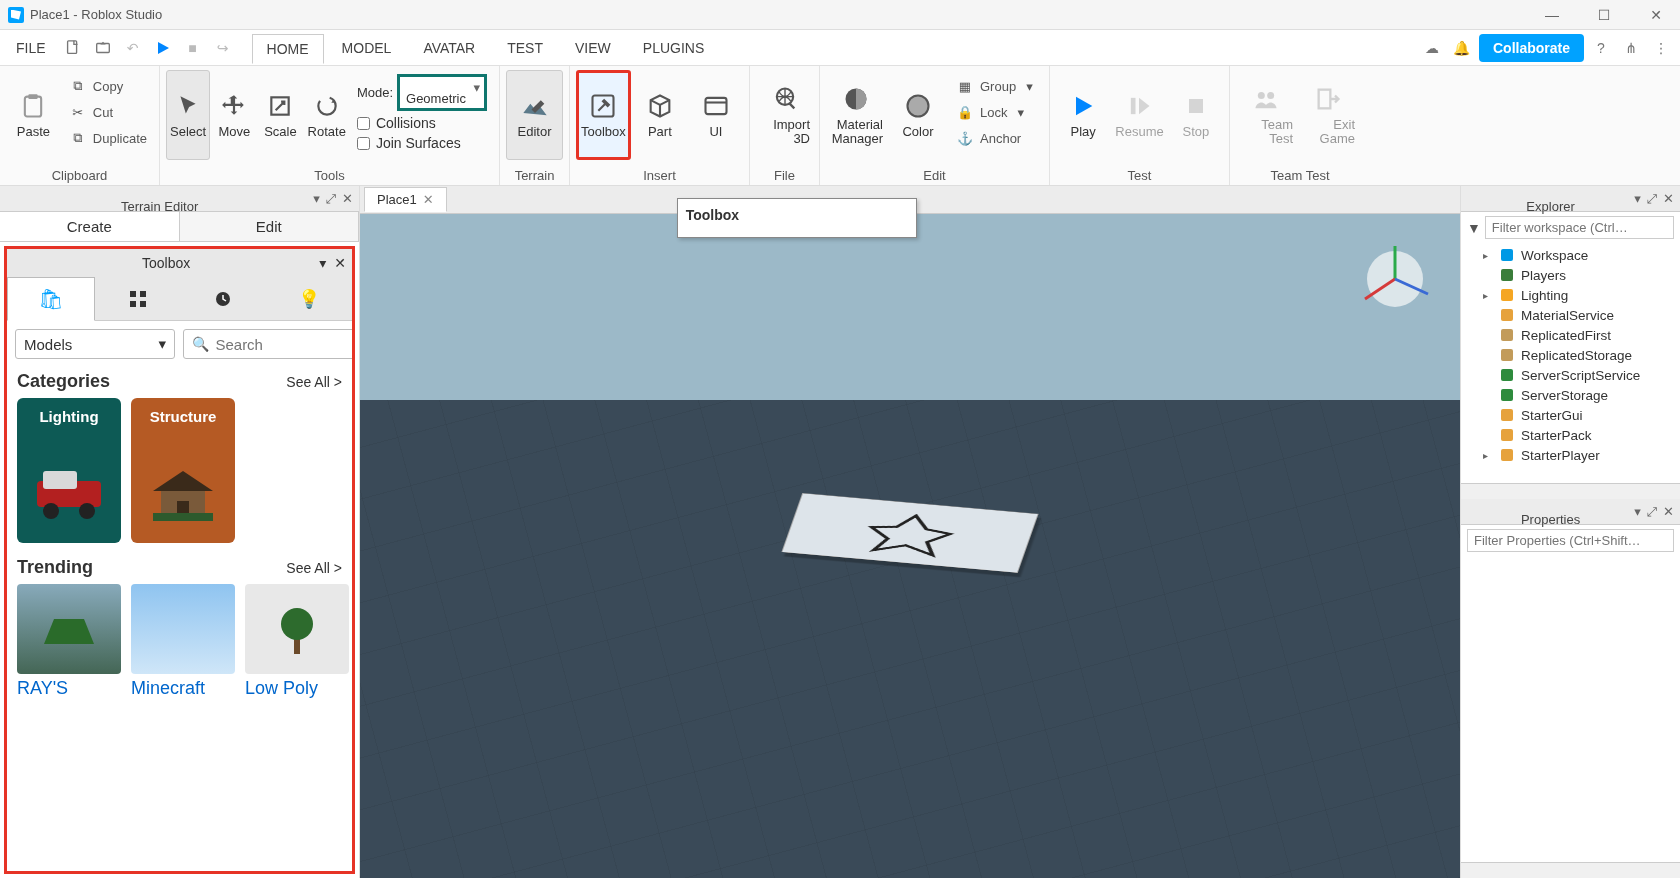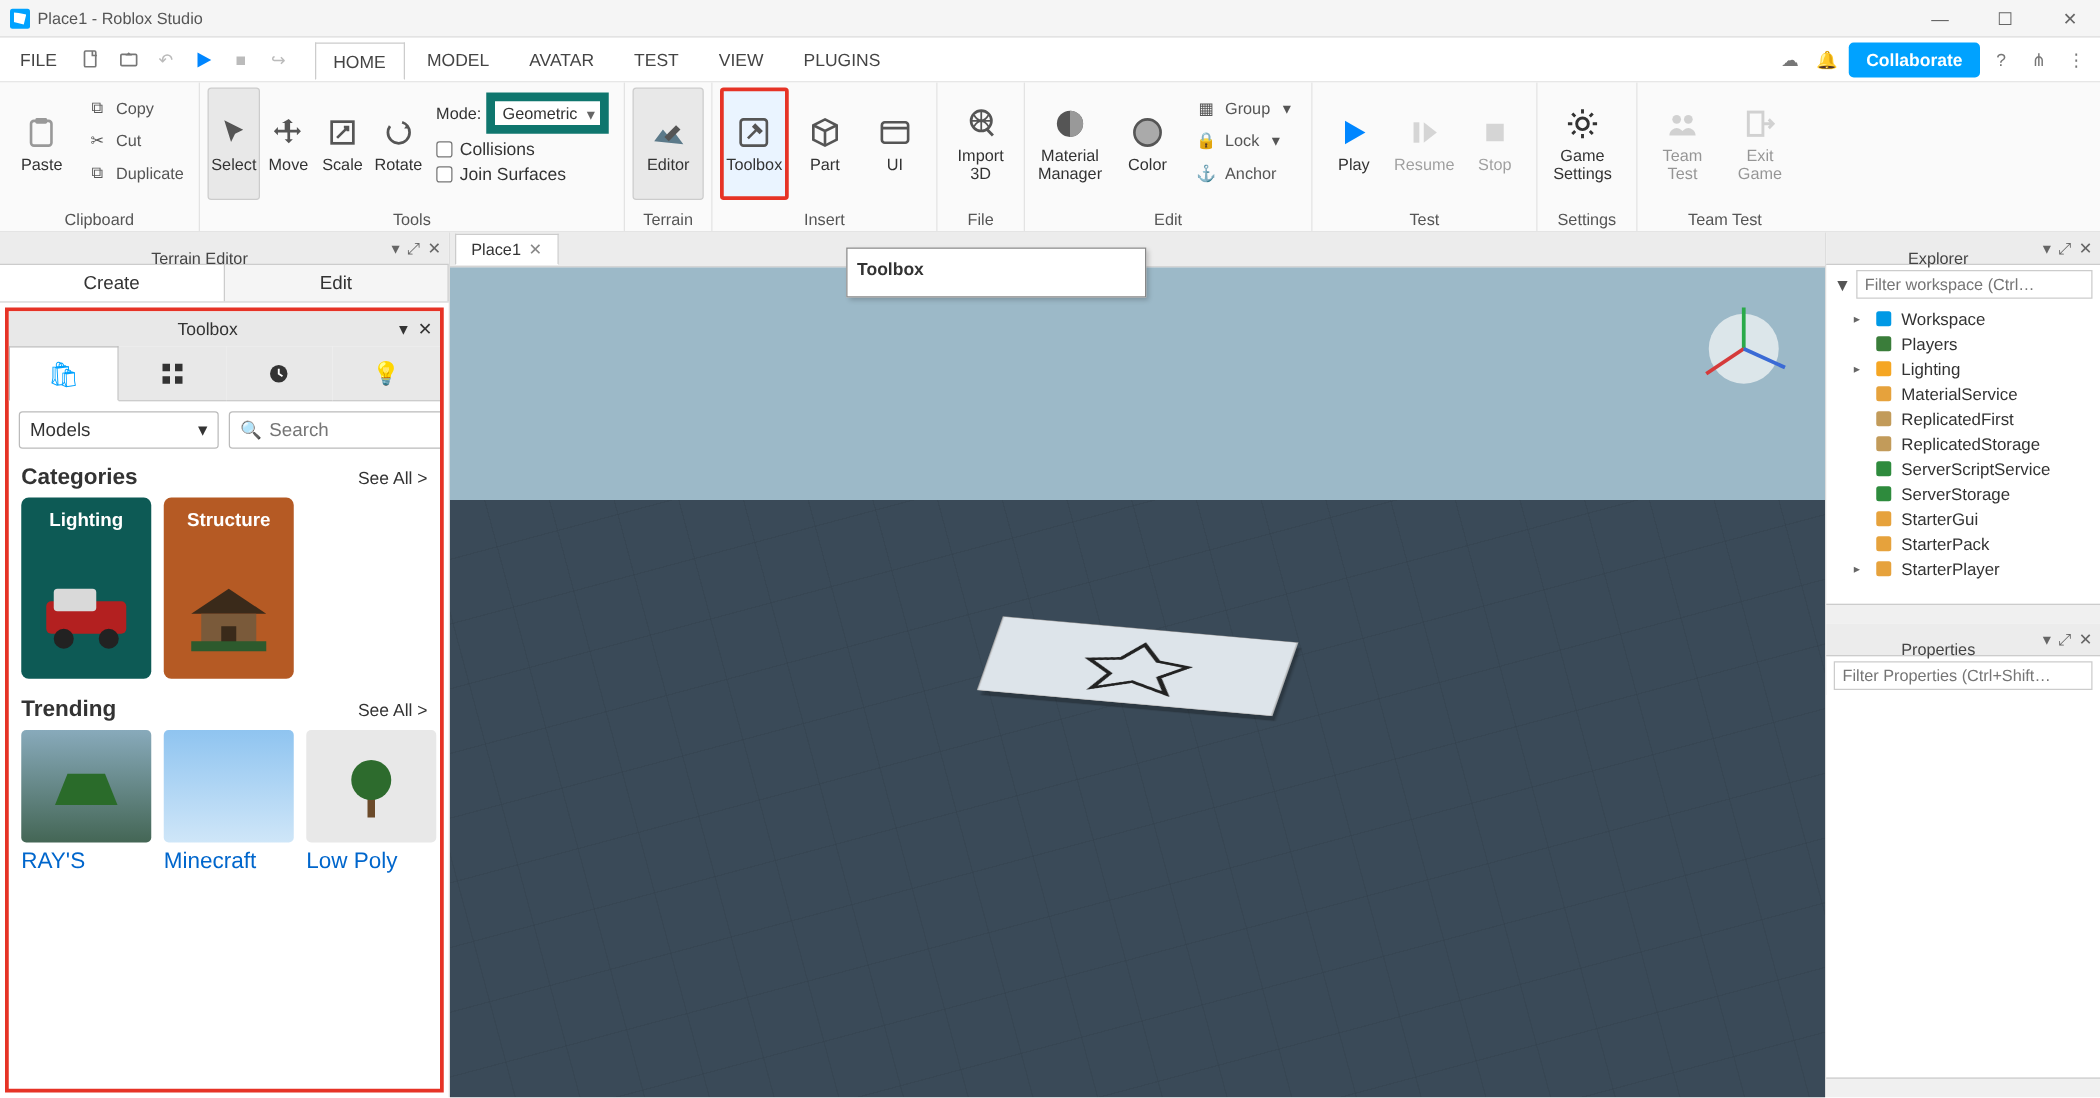--- a/index.html
+++ b/index.html
@@ -24,21 +24,21 @@
 
 
 .ribbon { height: 120px; display: flex; border-bottom: 1px solid #ddd; background: #fafafa; }
 .rgroup { display:flex; flex-direction:column; border-right: 1px solid #e3e3e3; padding: 4px 6px 2px; }
 .rgroup .rrow { flex:1; display:flex; align-items:flex-start; gap: 2px; }
 .rgroup .glabel { text-align:center; font-size:13px; color:#555; padding-top:2px; }
 .rbig { display:flex; flex-direction:column; align-items:center; justify-content:center; width:60px; height:90px; gap:4px; padding:2px; border:1px solid transparent; border-radius:3px;}
 .rbig.active { background:#e8e8e8; border-color:#ccc;}
 .rbig.highlight { border:3px solid #e63326; background:#eaf4ff;}
 .rbig .ricon { width:30px; height:30px; display:flex; align-items:center; justify-content:center; color:#555;}
-.rbig .rlabel { font-size:13px; color:#333; text-align:center; line-height:1.1;}
+.rbig .rlabel { font-size:13px; color:#333; text-align:right; line-height:1.1;}
 .rsmall { display:flex; align-items:center; gap:6px; padding:3px 6px; font-size:13px; color:#555; }
 .rsmall .ricon { width:18px; height:18px; display:flex; align-items:center; justify-content:center;}
 .modecol { display:flex; flex-direction:column; gap:4px; padding:4px 6px; font-size:13px;}
 .modecol label { display:flex; align-items:center; gap:6px; font-size:14px;}
 
 
 .main { display:flex; height: calc(878px - 30px - 36px - 120px); }
 .leftcol { width: 360px; display:flex; flex-direction:column; border-right:1px solid #ddd;}
 .viewport-col { flex:1; display:flex; flex-direction:column; position:relative;}
 .rightcol { width: 220px; display:flex; flex-direction:column; border-left:1px solid #ddd;}
@@ -224,21 +224,21 @@
             <svg width="26" height="26" viewBox="0 0 24 24">
               <circle cx="12" cy="12" r="8" fill="none" stroke="#555" stroke-width="2" stroke-dasharray="30 10"></circle>
               <path d="M18 6l2 3-4 0z" fill="#555"></path>
             </svg>
           </span>
         <span class="rlabel">Rotate</span>
       </div>
       <div class="modecol">
         <div style="display:flex;align-items:center;gap:4px;">
           <span>Mode:</span>
-          <span style="border:7px solid #0f766e;padding:2px 18px 2px 6px;background:#fff;position:relative;"><span>Geometric</span><span style="position:absolute;right:4px;top:3px;color:#666;">▾</span></span>
+          <span style="border:3px solid #0f766e;padding:14px 18px 2px 6px;background:#fff;position:relative;"><span>Geometric</span><span style="position:absolute;right:4px;top:3px;color:#666;">▾</span></span>
         </div>
         <label>
             <input type="checkbox" style="">
             <span>Collisions</span>
           </label>
         <label>
             <input type="checkbox" style="">
             <span>Join Surfaces</span>
           </label>
       </div>
@@ -373,34 +373,20 @@
             <svg width="24" height="24" viewBox="0 0 24 24">
               <rect x="5" y="5" width="14" height="14" fill="#aaa"></rect>
             </svg>
           </span>
         <span class="rlabel">Stop</span>
       </div>
     </div>
     <div class="glabel">Test</div>
   </div>
 
-  <div class="rgroup" style="width:80px;">
-    <div class="rrow">
-      <div class="rbig">
-        <span class="ricon">
-            <svg width="28" height="28" viewBox="0 0 24 24">
-              <circle cx="12" cy="12" r="4" fill="none" stroke="#333" stroke-width="2"></circle>
-              <path d="M12 2v3M12 19v3M2 12h3M19 12h3M5 5l2 2M17 17l2 2M19 5l-2 2M7 17l-2 2" stroke="#333" stroke-width="2"></path>
-            </svg>
-          </span>
-        <span class="rlabel">Game Settings</span>
-      </div>
-    </div>
-    <div class="glabel">Settings</div>
-  </div>
 
   <div class="rgroup" style="width:140px;border-right:none;">
     <div class="rrow">
       <div class="rbig" style="opacity:.5;">
         <span class="ricon">
             <svg width="28" height="28" viewBox="0 0 24 24">
               <circle cx="8" cy="9" r="3" fill="#aaa"></circle>
               <circle cx="16" cy="9" r="3" fill="#aaa"></circle>
               <path d="M3 20c0-3 3-5 5-5s5 2 5 5M11 20c0-3 3-5 5-5s5 2 5 5" fill="#aaa"></path>
             </svg>

